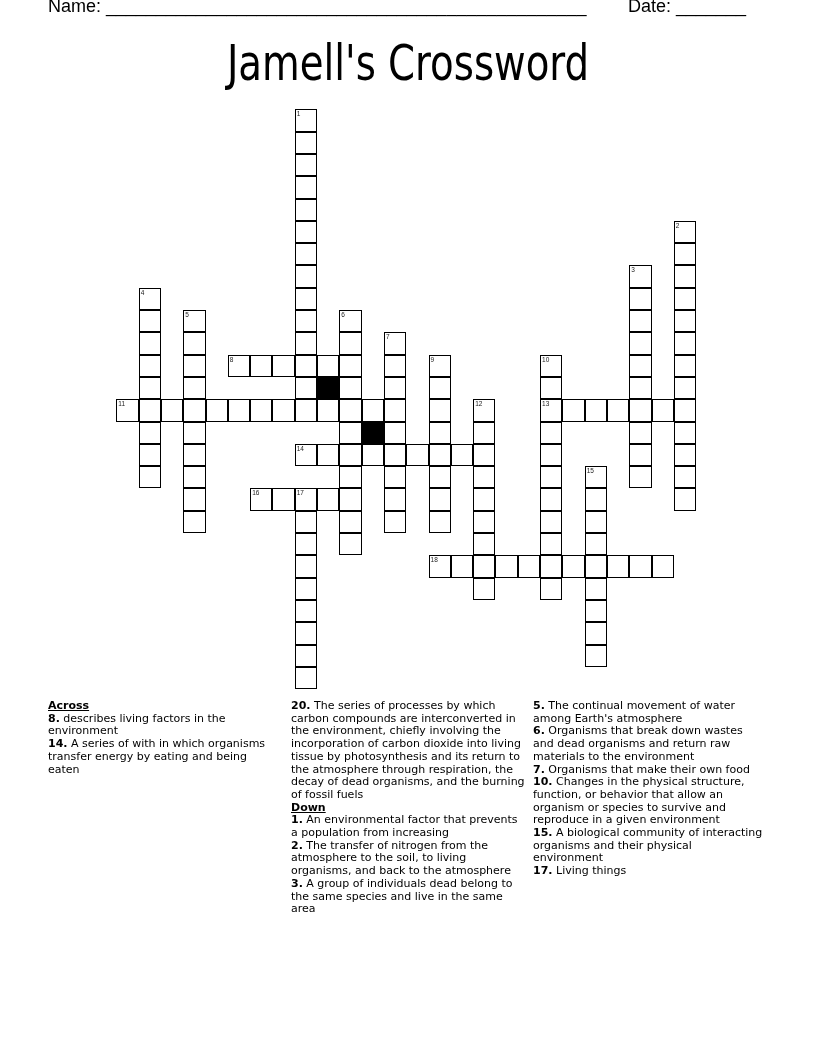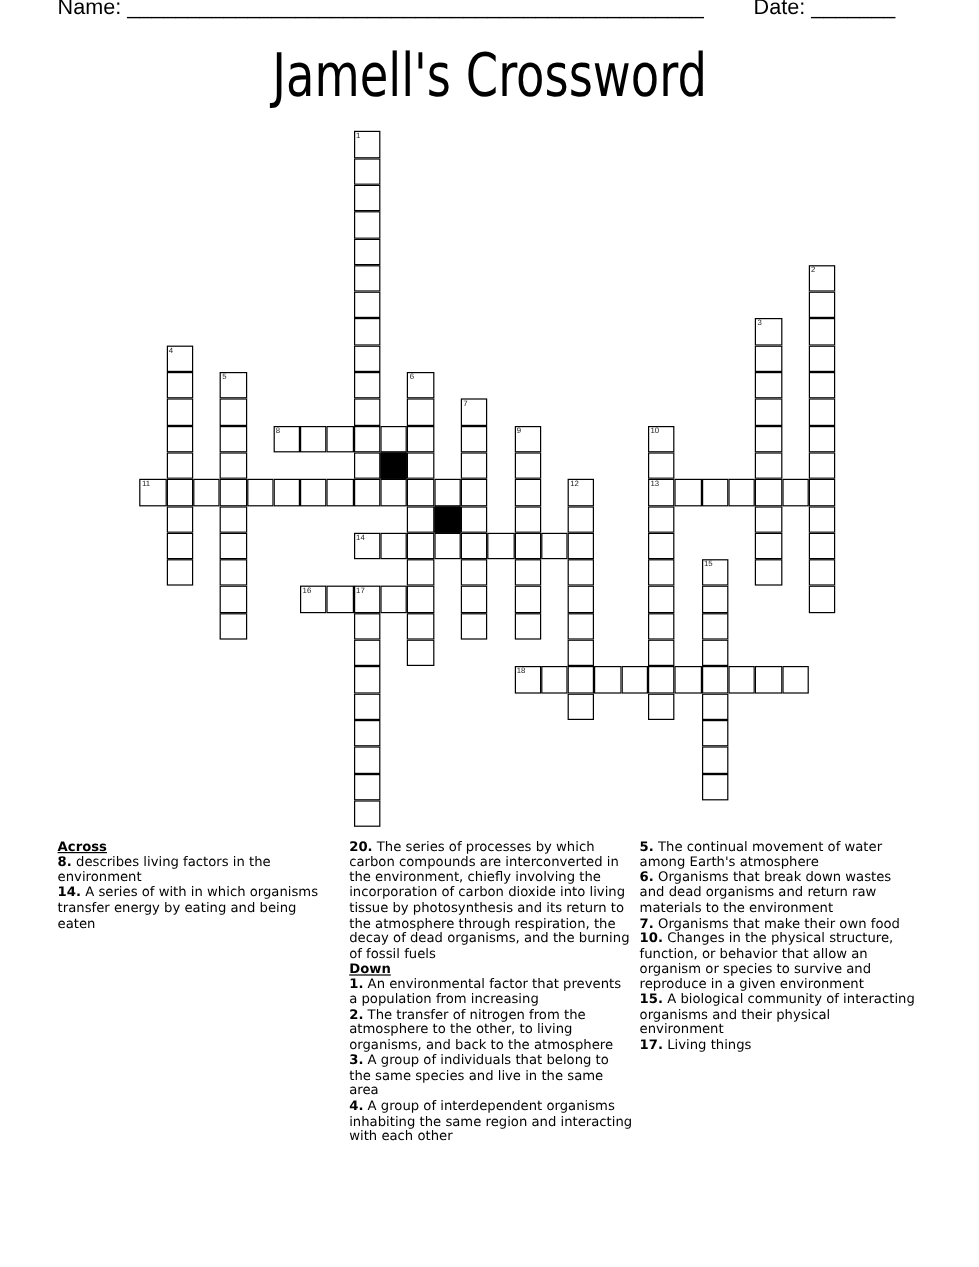--- a/index.html
+++ b/index.html
@@ -227,23 +227,22 @@
 <div class="clues" id="col1">
   <div class="head">Across</div>
   <div class="clue"><b>8.</b> <span>describes living factors in the environment</span></div>
   <div class="clue"><b>14.</b> <span>A series of with in which organisms transfer energy by eating and being eaten</span></div>
 </div>
 
 <div class="clues" id="col2">
   <div class="clue"><b>20.</b> <span>The series of processes by which carbon compounds are interconverted in the environment, chiefly involving the incorporation of carbon dioxide into living tissue by photosynthesis and its return to the atmosphere through respiration, the decay of dead organisms, and the burning of fossil fuels</span></div>
   <div class="head">Down</div>
   <div class="clue"><b>1.</b> <span>An environmental factor that prevents a population from increasing</span></div>
-  <div class="clue"><b>2.</b> <span>The transfer of nitrogen from the atmosphere to the other, to living organisms, and back to the atmosphere</span></div>
-  <div class="clue"><b>3.</b> <span>A group of individuals that belong to the same species and live in the same area</span></div>
-  <div class="clue"><b>4.</b> <span>A group of interdependent organisms inhabiting the same region and interacting with each other</span></div>
+  <div class="clue"><b>2.</b> <span>The transfer of nitrogen from the atmosphere to the soil, to living organisms, and back to the atmosphere</span></div>
+  <div class="clue"><b>3.</b> <span>A group of individuals dead belong to the same species and live in the same area</span></div>
 </div>
 
 <div class="clues" id="col3">
   <div class="clue"><b>5.</b> <span>The continual movement of water among Earth's atmosphere</span></div>
   <div class="clue"><b>6.</b> <span>Organisms that break down wastes and dead organisms and return raw materials to the environment</span></div>
   <div class="clue"><b>7.</b> <span>Organisms that make their own food</span></div>
   <div class="clue"><b>10.</b> <span>Changes in the physical structure, function, or behavior that allow an organism or species to survive and reproduce in a given environment</span></div>
   <div class="clue"><b>15.</b> <span>A biological community of interacting organisms and their physical environment</span></div>
   <div class="clue"><b>17.</b> <span>Living things</span></div>
 </div>

